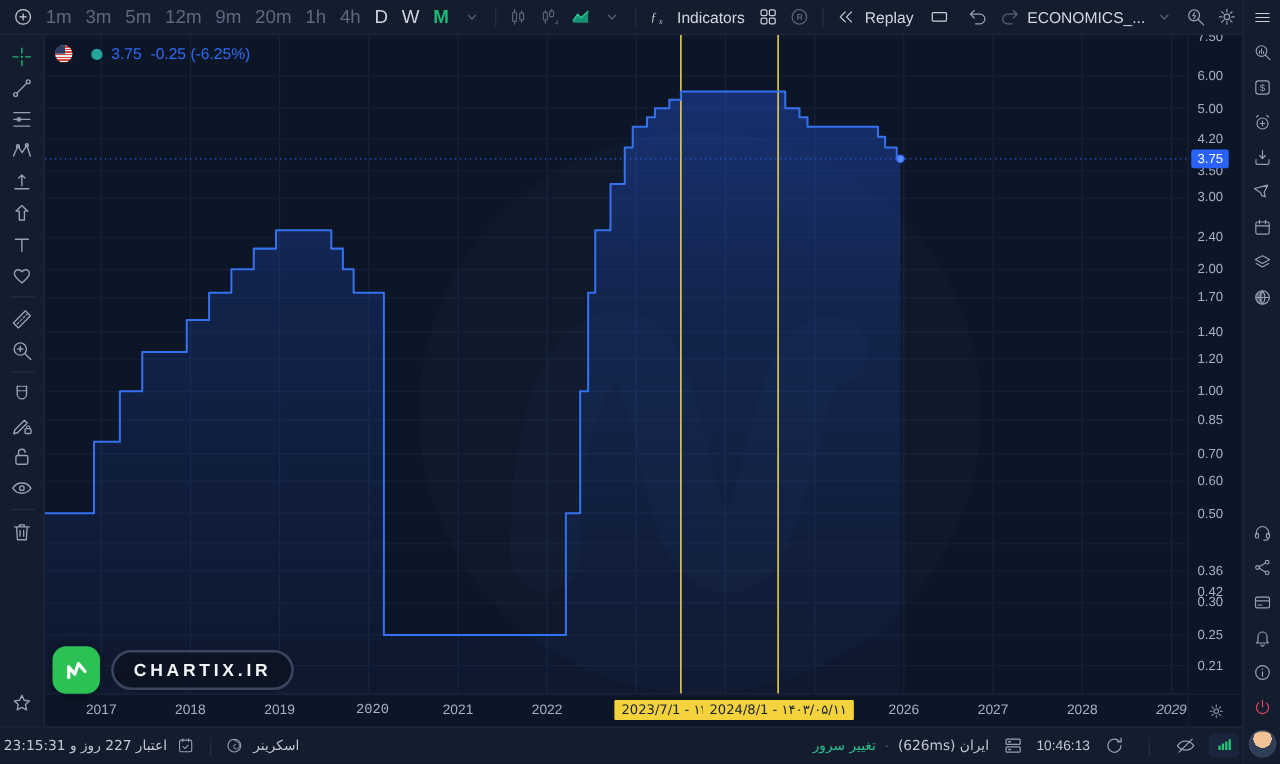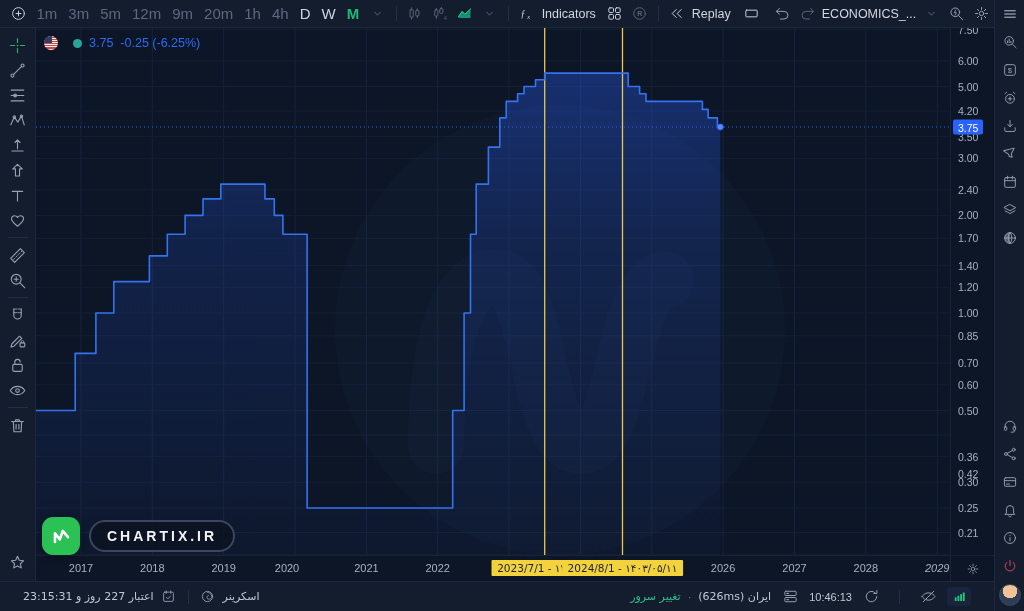--- a/index.html
+++ b/index.html
@@ -67,21 +67,21 @@
   .lgvals{color:#2e6af2;display:flex;gap:7px}
   
   #brand{position:absolute;left:6px;top:489px;display:flex;align-items:center;gap:9px;z-index:3}
   .brand-badge{width:38px;height:38px;border-radius:11px;background:#2bc155;display:flex;align-items:center;justify-content:center;
     box-shadow:0 2px 8px rgba(0,0,0,.35)}
   .brand-badge svg{width:27px;height:27px}
   .brand-pill{border:2px solid #39465e;border-radius:17px;background:rgba(12,19,33,.78);padding:6px 16px;
     color:#f2f4f8;font-weight:bold;font-size:14px;letter-spacing:3px}
   
   #statusbar{position:absolute;left:0;bottom:0;height:30px;right:30px;background:#141d2e;border-top:1px solid #1c2740;
-    display:flex;align-items:center;padding:0 23px;box-sizing:border-box;font-size:11px;color:#c2c8d2;z-index:7}
+    display:flex;align-items:center;padding:0 3px;box-sizing:border-box;font-size:11px;color:#c2c8d2;z-index:7}
   .sbitem{display:flex;align-items:center;gap:5px;cursor:pointer}
   .sbitem .icn{width:20px}
   .sbitem .icn svg{width:15px;height:15px}
   .sb-vdiv{width:1px;height:14px;background:#242f45;margin:0 9px}
   #sbright{margin-left:auto;display:flex;align-items:center;gap:7px}
   .sbgreen{color:#2fbf8f;cursor:pointer}
   .dotsep{color:#6b7488}
   .sigbox{background:#18253c;border-radius:4px;padding:1px 2px}
   .sigbox .icn{color:#1ec978;width:20px;height:16px}
   .sigbox .icn svg{width:13px;height:13px}
@@ -405,21 +405,21 @@
       <div class="ptick" style="top: 480px;">0.25</div>
       <div class="ptick" style="top: 504.5px;">0.21</div>
       <div class="ptick" style="top: 549px; font-weight: bold;">0.18</div>
       <div id="plabel" style="top: 99px;">3.75</div>
     </div>
 
   <div id="taxis">
       <div class="ytick" style="left: 45px;">2017</div>
       <div class="ytick" style="left: 116.3px;">2018</div>
       <div class="ytick" style="left: 187.7px;">2019</div>
-      <div class="ytick" style="left: 251px;">2020</div>
+      <div class="ytick" style="left: 262px; font-family: Liberation Mono, monospace;">2020</div>
       <div class="ytick" style="left: 330.4px;">2021</div>
       <div class="ytick" style="left: 401.7px;">2022</div>
       <div class="ytick" style="left: 473.1px;">2023</div>
       <div class="ytick" style="left: 544.4px;">2024</div>
       <div class="ytick" style="left: 615.8px;">2025</div>
       <div class="ytick" style="left: 687.1px;">2026</div>
       <div class="ytick" style="left: 758.5px;">2027</div>
       <div class="ytick" style="left: 829.8px;">2028</div>
       <div class="ytick" style="left: 901.2px; font-style: italic;">2029</div>
       <div class="vlabel" style="left: 508.7px; z-index: 3;">2023/7/1 - ۱۴۰۲/۰۴</div>

